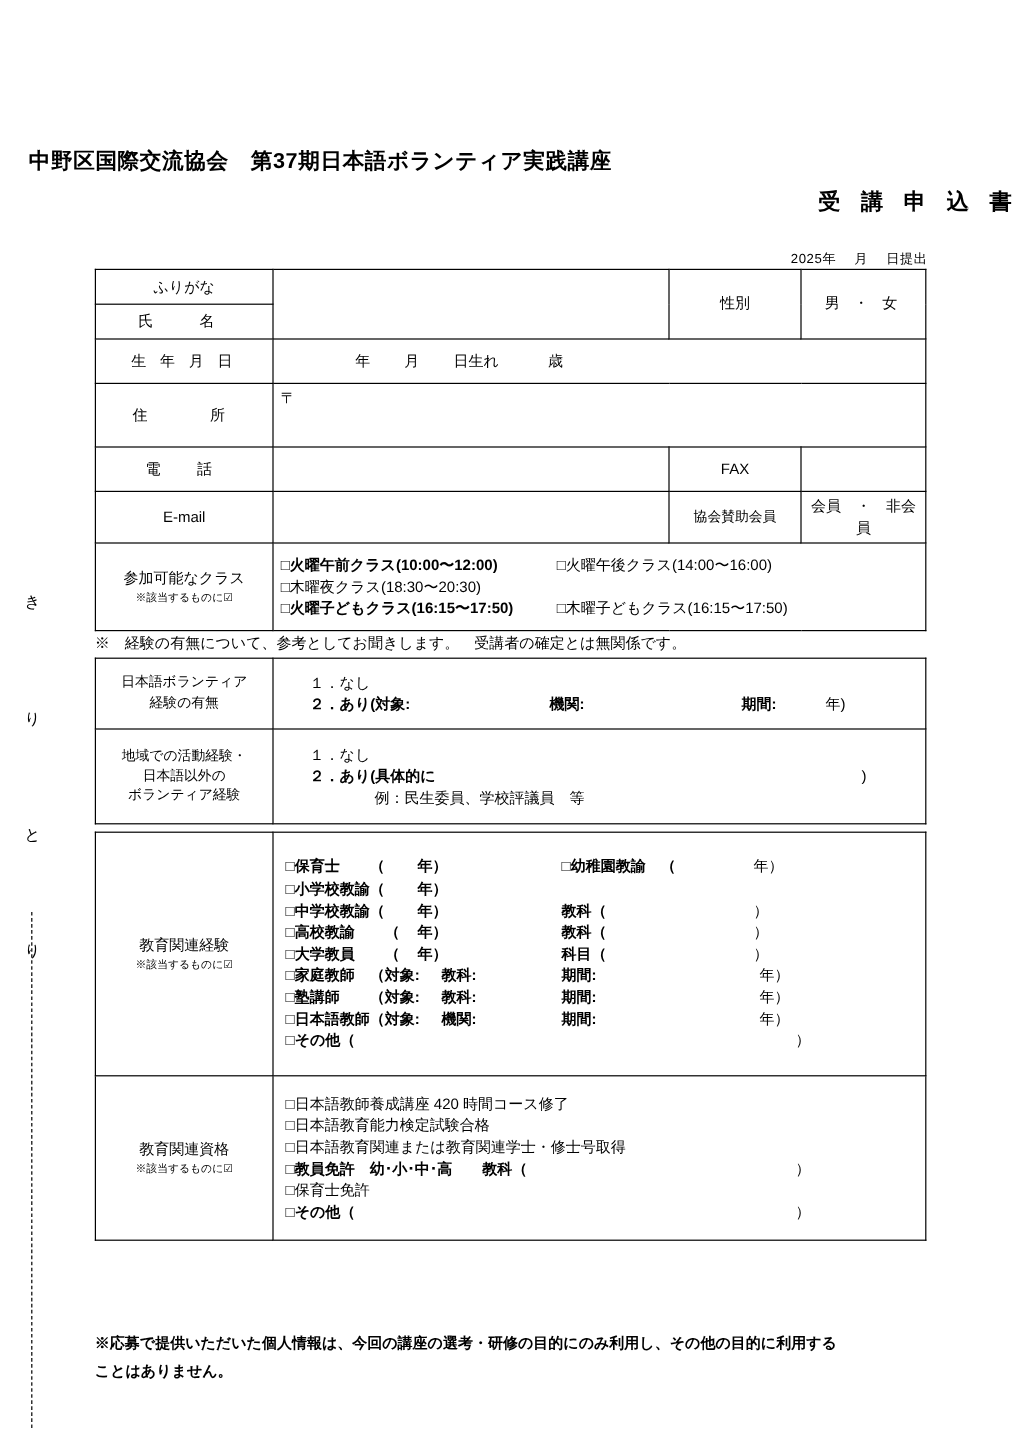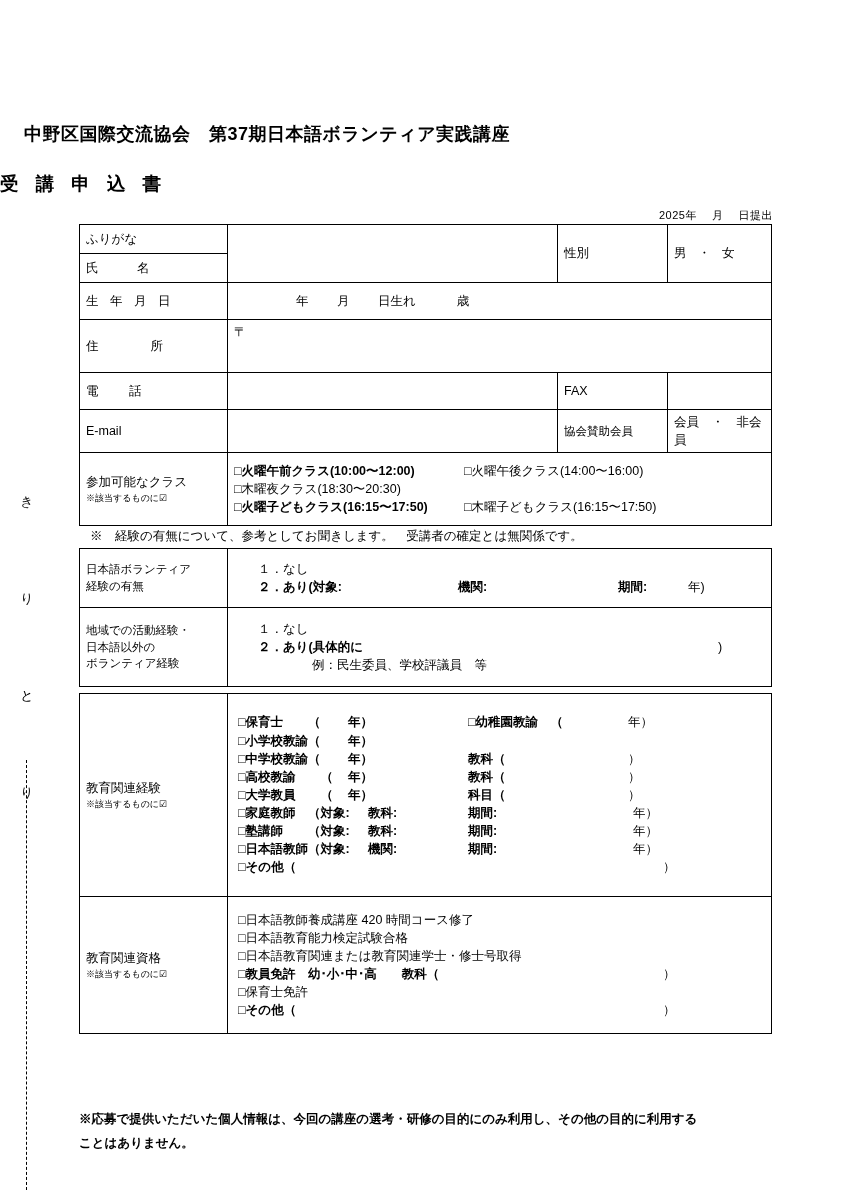--- a/index.html
+++ b/index.html
@@ -51,25 +51,24 @@
     font-size: 18px;
     font-weight: bold;
     letter-spacing: 0.5px;
     margin-left: 24px;
   }
   .title2 {
     position: absolute;
     left: 0;
     top: 155px;
     width: 849px;
-    text-align: left;
+    text-align: right;
     font-size: 18.5px;
     font-weight: bold;
     letter-spacing: 6px;
-    margin-top: 16px;
   }
   .submitdate {
     position: absolute;
     right: 76px;
     top: 208px;
     font-size: 11px;
     letter-spacing: 0.5px;
   }
 
   table.form {
@@ -77,21 +76,21 @@
     table-layout: fixed;
   }
   table.form td {
     border: 1px solid #000;
     padding: 3px 6px;
     vertical-align: middle;
     font-size: 12.5px;
     line-height: 1.45;
   }
   .lbl {
-    text-align: left;
+    text-align: center;
     font-size: 12.5px;
   }
   .lbl .sub {
     display: block;
     font-size: 9px;
     margin-top: 1px;
   }
   .spread2 { letter-spacing: 4px; margin-top: 25px; }
   .spread3 { letter-spacing: 9px; }
   .spread4 { letter-spacing: 13px; }
@@ -102,21 +101,20 @@
     left: 79px;
     top: 224px;
     width: 692px;
   }
   
   .note1 {
     position: absolute;
     left: 79px;
     top: 528px;
     font-size: 12.5px;
-    margin-left: 11px;
   }
   
   #t2 {
     position: absolute;
     left: 79px;
     top: 548px;
     width: 692px;
   }
   
   #t3 {

